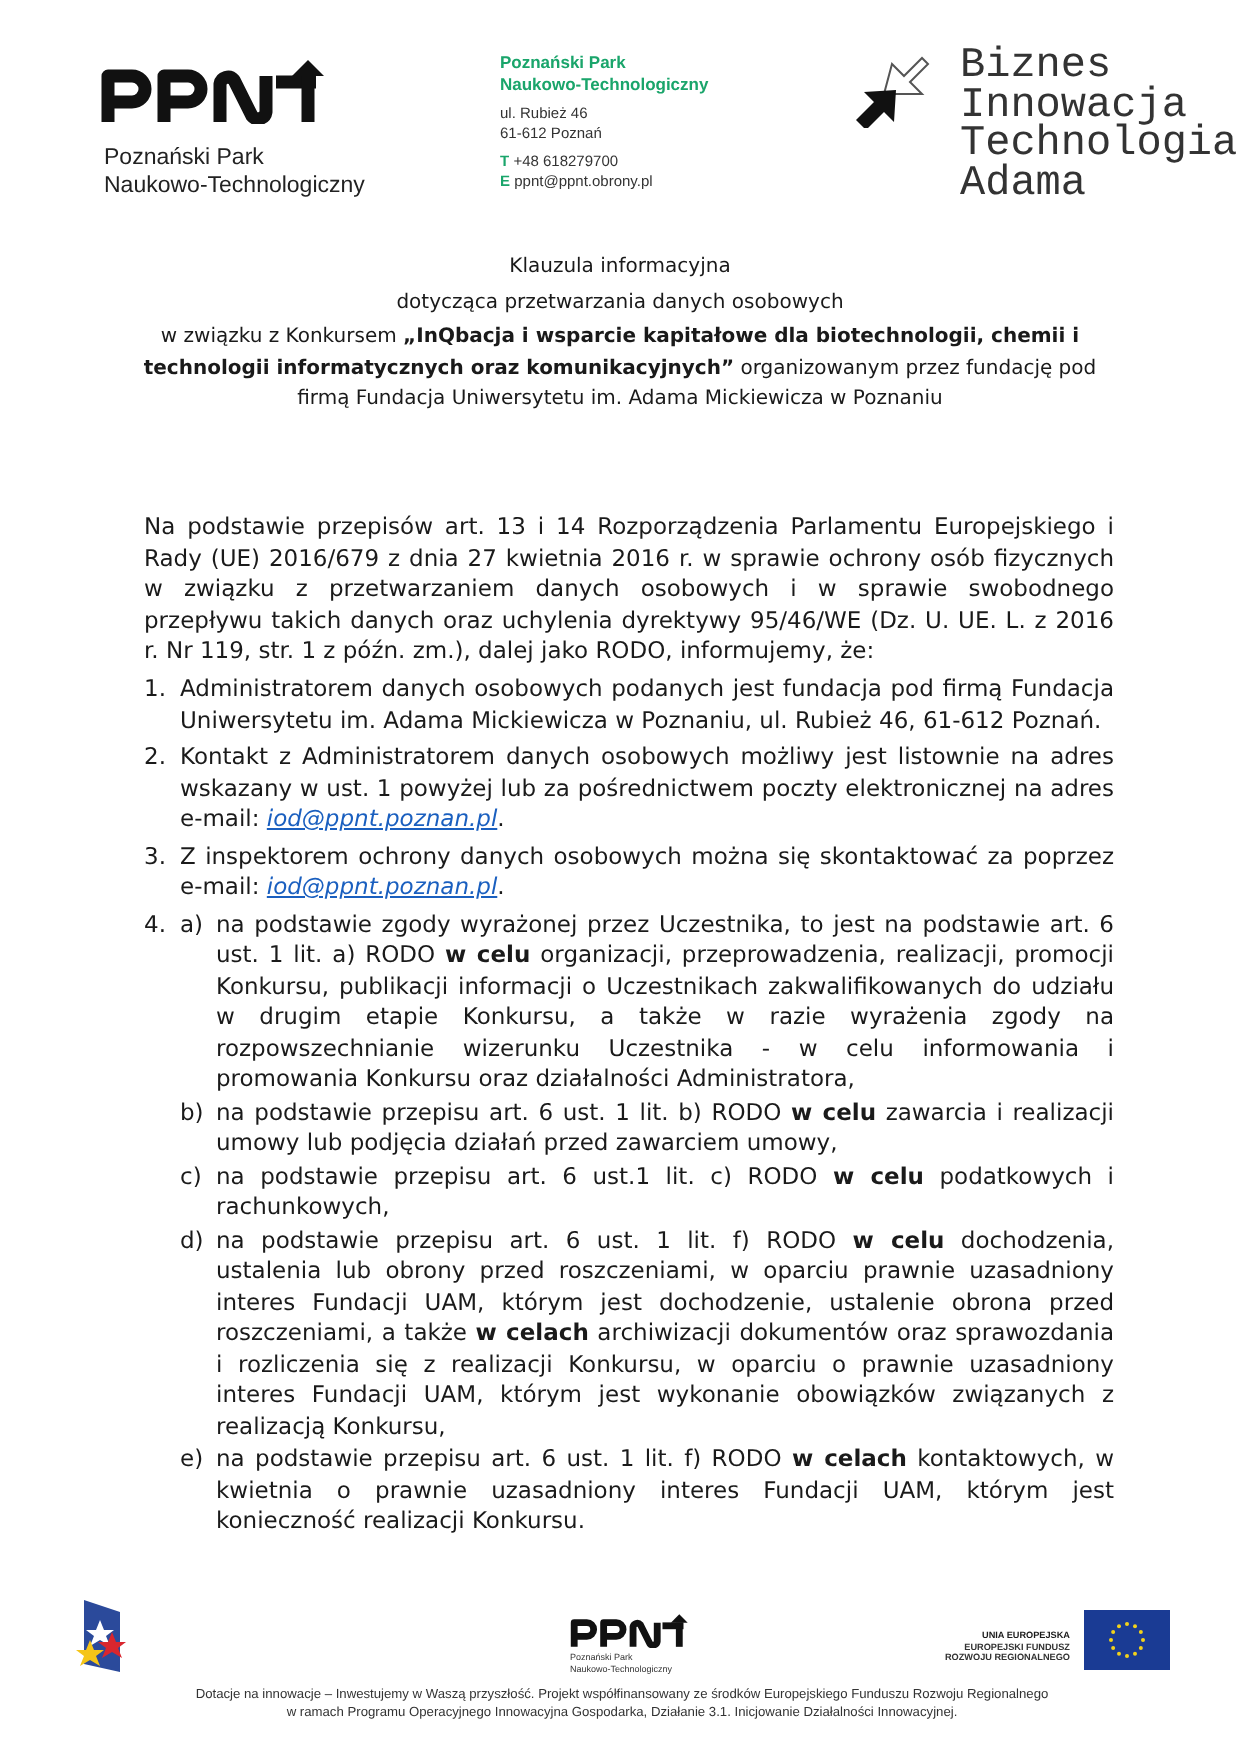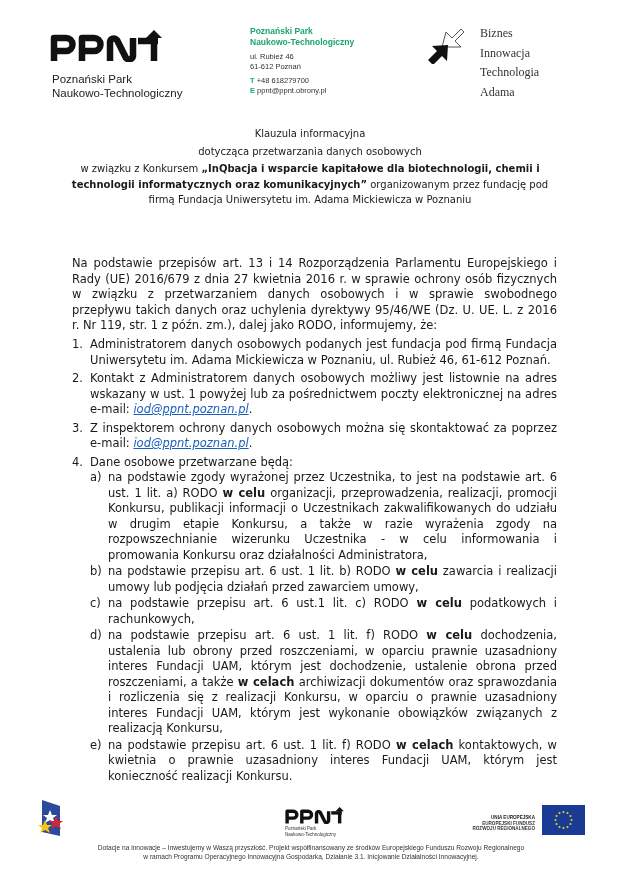--- a/index.html
+++ b/index.html
@@ -7,21 +7,21 @@
   .abs { position: absolute; }
 
   
   .ppnt-logo { left: 50px; top: 28px; width: 118px; height: 34px; }
   .ppnt-sub { left: 52px; top: 72px; font-family: "Liberation Sans", sans-serif; font-size: 11.5px; line-height: 14px; color: #222; }
   .contact { left: 250px; top: 26px; font-family: "Liberation Sans", sans-serif; font-size: 7.5px; line-height: 9.5px; color: #333; }
   .contact .green { color: #1aa56b; font-weight: bold; font-size: 8.5px; line-height: 10.5px; }
   .contact .gap { height: 5px; }
   .contact b.g { color: #1aa56b; }
   .bint-icon { left: 424px; top: 28px; width: 42px; height: 36px; }
-  .bint-text { left: 480px; top: 24px; font-family: Liberation Serif, serif; font-size: 12px; line-height: 19.5px; color: #333; font-weight: 300; }
+  .bint-text { left: 480px; top: 24px; font-family: Liberation Mono, monospace; font-size: 21px; line-height: 19.5px; color: #333; font-weight: 300; }
 
   
   .title-block { left: 60px; width: 500px; top: 126px; text-align: center; font-size: 10px; line-height: 15.5px; }
   .title-block .t1 { margin-bottom: 2px; }
   .para { left: 72px; width: 485px; top: 256px; font-size: 11.5px; line-height: 15.5px; text-align: justify; }
   ol.main { position: absolute; left: 72px; width: 485px; top: 337px; margin: 0; padding: 0; list-style: none; font-size: 11.5px; line-height: 15.5px; text-align: justify; }
   ol.main > li { position: relative; padding-left: 18px; margin-bottom: 3px; }
   ol.main > li > .num { position: absolute; left: 0; top: 0; }
   ol.sub { margin: 0; padding: 0; list-style: none; }
   ol.sub > li { position: relative; padding-left: 18px; margin-bottom: 1px; }
@@ -101,21 +101,20 @@
   <li>
     <span class="num">2.</span>
     <span>Kontakt z Administratorem danych osobowych możliwy jest listownie na adres wskazany w ust. 1 powyżej lub za pośrednictwem poczty elektronicznej na adres e-mail: </span><a class="mail">iod@ppnt.poznan.pl</a><span>.</span>
   </li>
   <li>
     <span class="num">3.</span>
     <span>Z inspektorem ochrony danych osobowych można się skontaktować za poprzez e-mail: </span><a class="mail">iod@ppnt.poznan.pl</a><span>.</span>
   </li>
   <li>
     <span class="num">4.</span>
-    <span>Dane osobowe przetwarzane będą:</span>
     <ol class="sub">
       <li>
         <span class="let">a)</span>
         <span>na podstawie zgody wyrażonej przez Uczestnika, to jest na podstawie art. 6 ust. 1 lit. a) RODO </span><b>w celu</b><span> organizacji, przeprowadzenia, realizacji, promocji Konkursu, publikacji informacji o Uczestnikach zakwalifikowanych do udziału w drugim etapie Konkursu, a także w razie wyrażenia zgody na rozpowszechnianie wizerunku Uczestnika - w celu informowania i promowania Konkursu oraz działalności Administratora,</span>
       </li>
       <li>
         <span class="let">b)</span>
         <span>na podstawie przepisu art. 6 ust. 1 lit. b) RODO </span><b>w celu</b><span> zawarcia i realizacji umowy lub podjęcia działań przed zawarciem umowy,</span>
       </li>
       <li>

